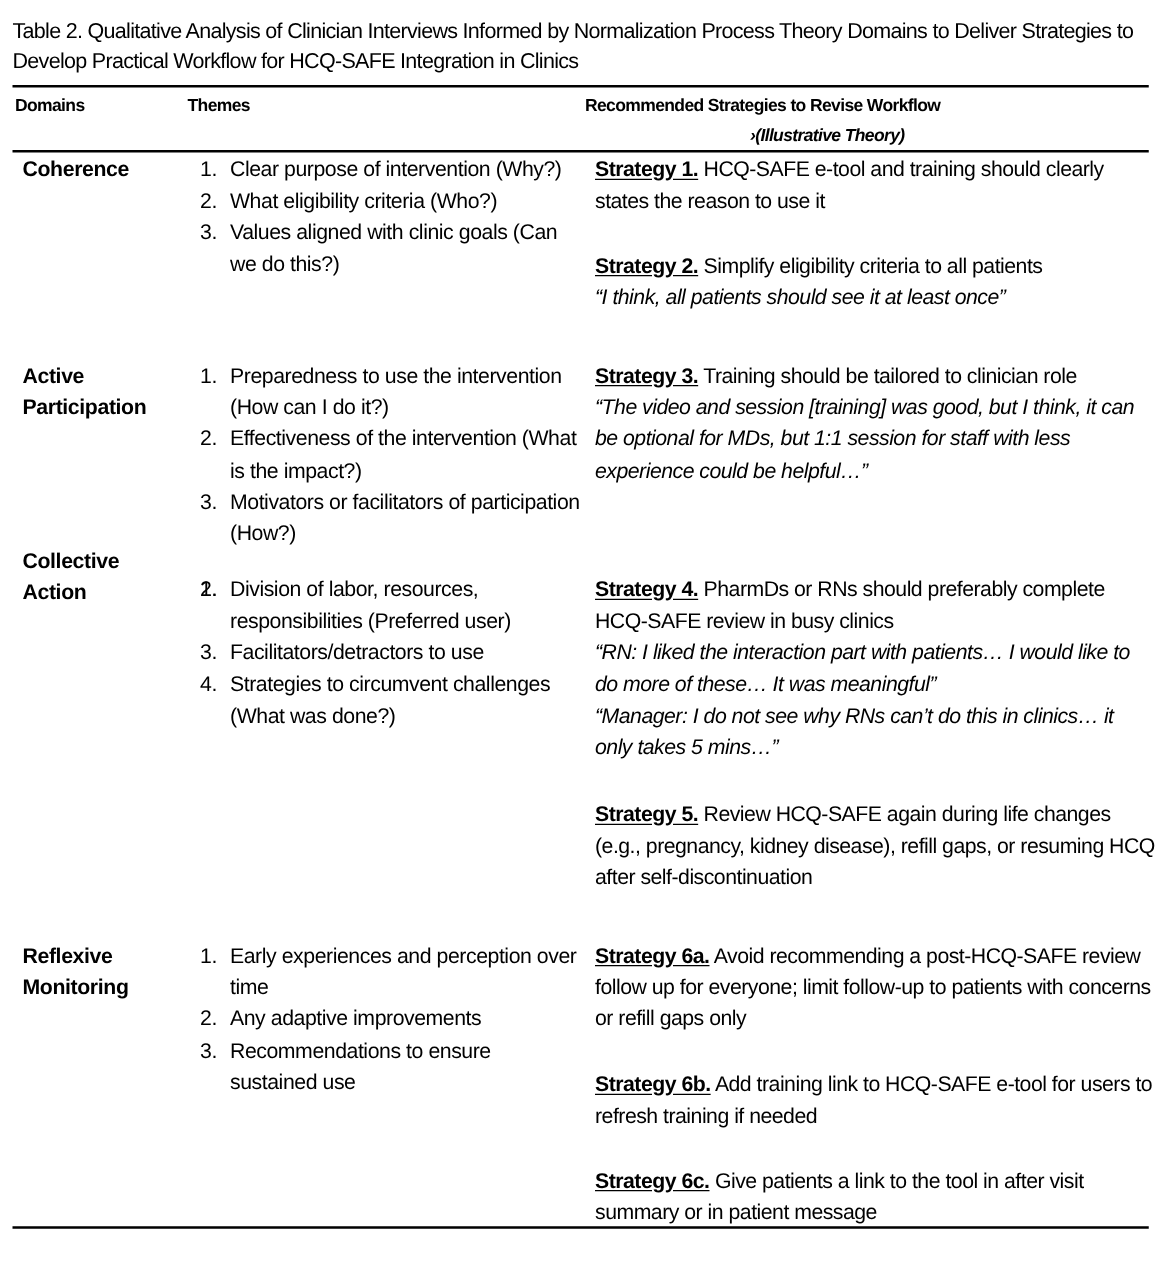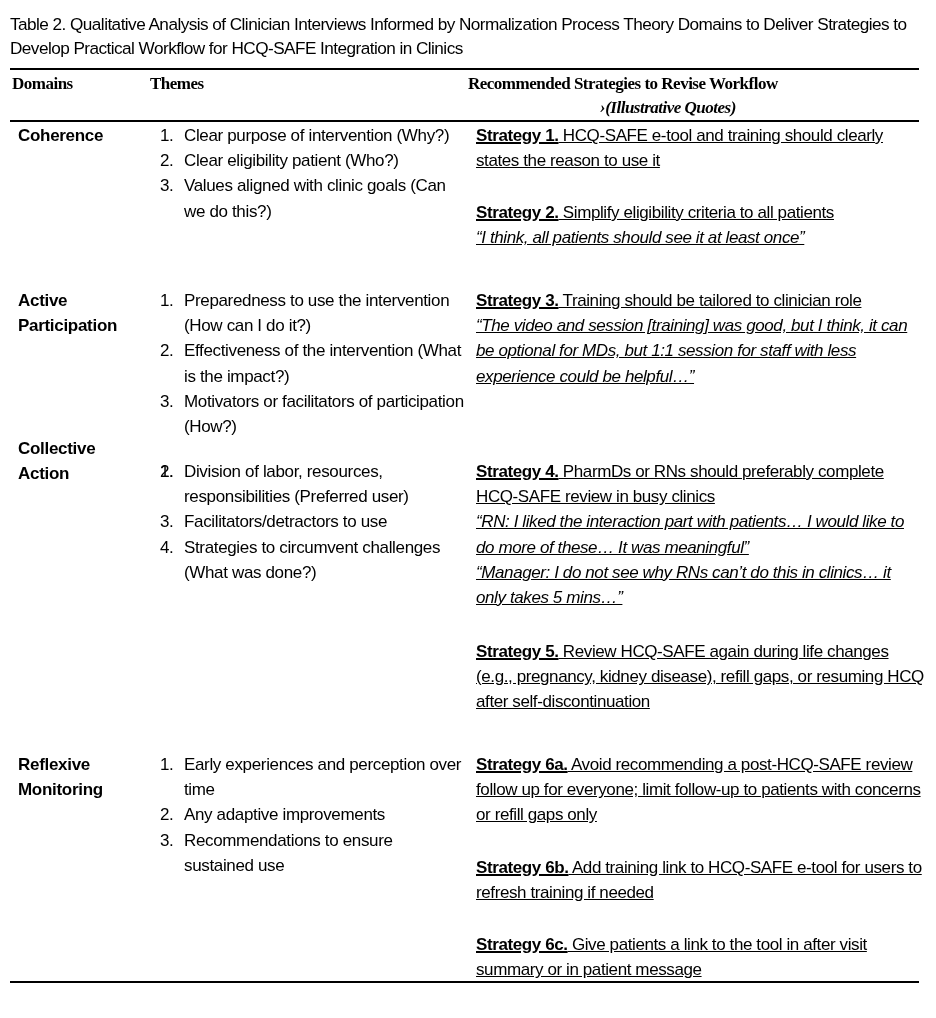--- a/index.html
+++ b/index.html
@@ -9,62 +9,62 @@
   }
   .caption {
     position: absolute; left: 10px; top: 12px; width: 920px;
     font-weight: normal; font-size: 17.2px; line-height: 24px;
     letter-spacing: -0.55px;
   }
   .rule-top { position: absolute; left: 10px; width: 909px; top: 68px; height: 2px; background: #000; }
   .rule-mid { position: absolute; left: 10px; width: 909px; top: 120px; height: 1.5px; background: #000; }
   .rule-bot { position: absolute; left: 10px; width: 909px; top: 981px; height: 1.5px; background: #000; }
 
-  .hdr { position: absolute; font-weight: bold; font-size: 17px; line-height: 24px; letter-spacing: -0.5px; font-family: Liberation Serif, serif; }
+  .hdr { position: absolute; font-weight: bold; font-size: 14px; line-height: 24px; letter-spacing: -0.5px; }
   .hdr-domains { left: 12px; top: 72px; }
   .hdr-themes { left: 150px; top: 72px; }
   .hdr-strat { left: 468px; top: 72px; }
   .hdr-quotes { left: 600px; top: 96px; font-style: italic; }
 
   .domain {
     position: absolute; left: 18px; width: 125px;
     font-weight: bold; font-size: 17px; line-height: 25px; letter-spacing: -0.3px;
   }
   .themes {
     position: absolute; left: 160px; width: 305px; margin: 0; padding: 0;
     list-style: none; font-size: 17px; line-height: 25.2px; letter-spacing: -0.35px;
   }
   .themes li { position: relative; padding-left: 24px; }
   .themes li .num { position: absolute; left: 0; top: 0; }
   .strat {
     position: absolute; left: 476px; width: 448px;
-    font-size: 17px; line-height: 25.2px; letter-spacing: -0.4px; text-decoration: underline;
+    font-size: 17px; line-height: 25.2px; letter-spacing: -0.4px;
   }
   .strat .lbl { font-weight: bold; text-decoration: underline; text-underline-offset: 2px; }
   .strat .quote { font-style: italic; display: block; }
 </style>
 </head>
 <body>
 
 <div class="caption">Table 2. Qualitative Analysis of Clinician Interviews Informed by Normalization Process Theory Domains to Deliver Strategies to Develop Practical Workflow for HCQ-SAFE Integration in Clinics</div>
 <div class="rule-top"></div>
 
 <div class="hdr hdr-domains">Domains</div>
 <div class="hdr hdr-themes">Themes</div>
 <div class="hdr hdr-strat">Recommended Strategies to Revise Workflow</div>
-<div class="hdr hdr-quotes">›(Illustrative Quotes)</div>
+<div class="hdr hdr-quotes">›(Illustrative Theory)</div>
 
 <div class="rule-mid"></div>
 
 <div class="domain" style="top:123px">
   <div>Coherence</div>
 </div>
 <ol class="themes" style="top:123px">
   <li><span class="num">1.</span><span>Clear purpose of intervention (Why?)</span></li>
-  <li><span class="num">2.</span><span>Clear eligibility patient (Who?)</span></li>
+  <li><span class="num">2.</span><span>What eligibility criteria (Who?)</span></li>
   <li><span class="num">3.</span><span>Values aligned with clinic goals (Can we do this?)</span></li>
 </ol>
 <div class="strat" style="top:123px">
   <span class="lbl">Strategy 1.</span><span> HCQ-SAFE e-tool and training should clearly states the reason to use it</span>
 </div>
 <div class="strat" style="top:200px">
   <span class="lbl">Strategy 2.</span><span> Simplify eligibility criteria to all patients</span>
   <span class="quote">“I think, all patients should see it at least once”</span>
 </div>
 

